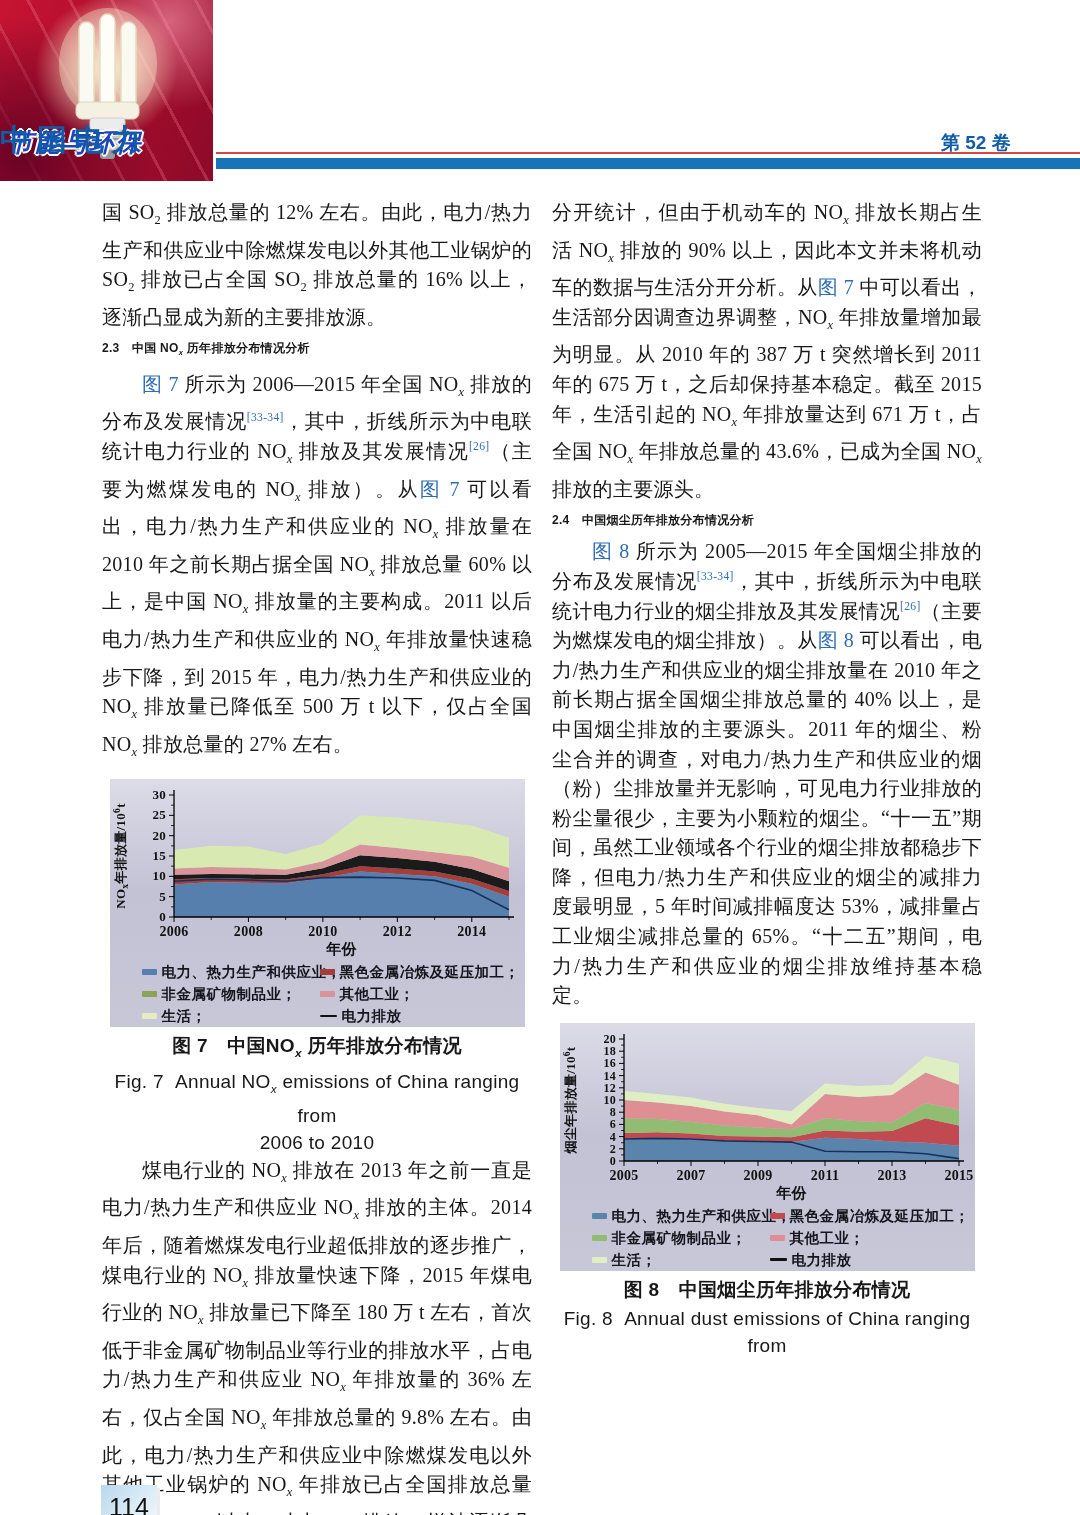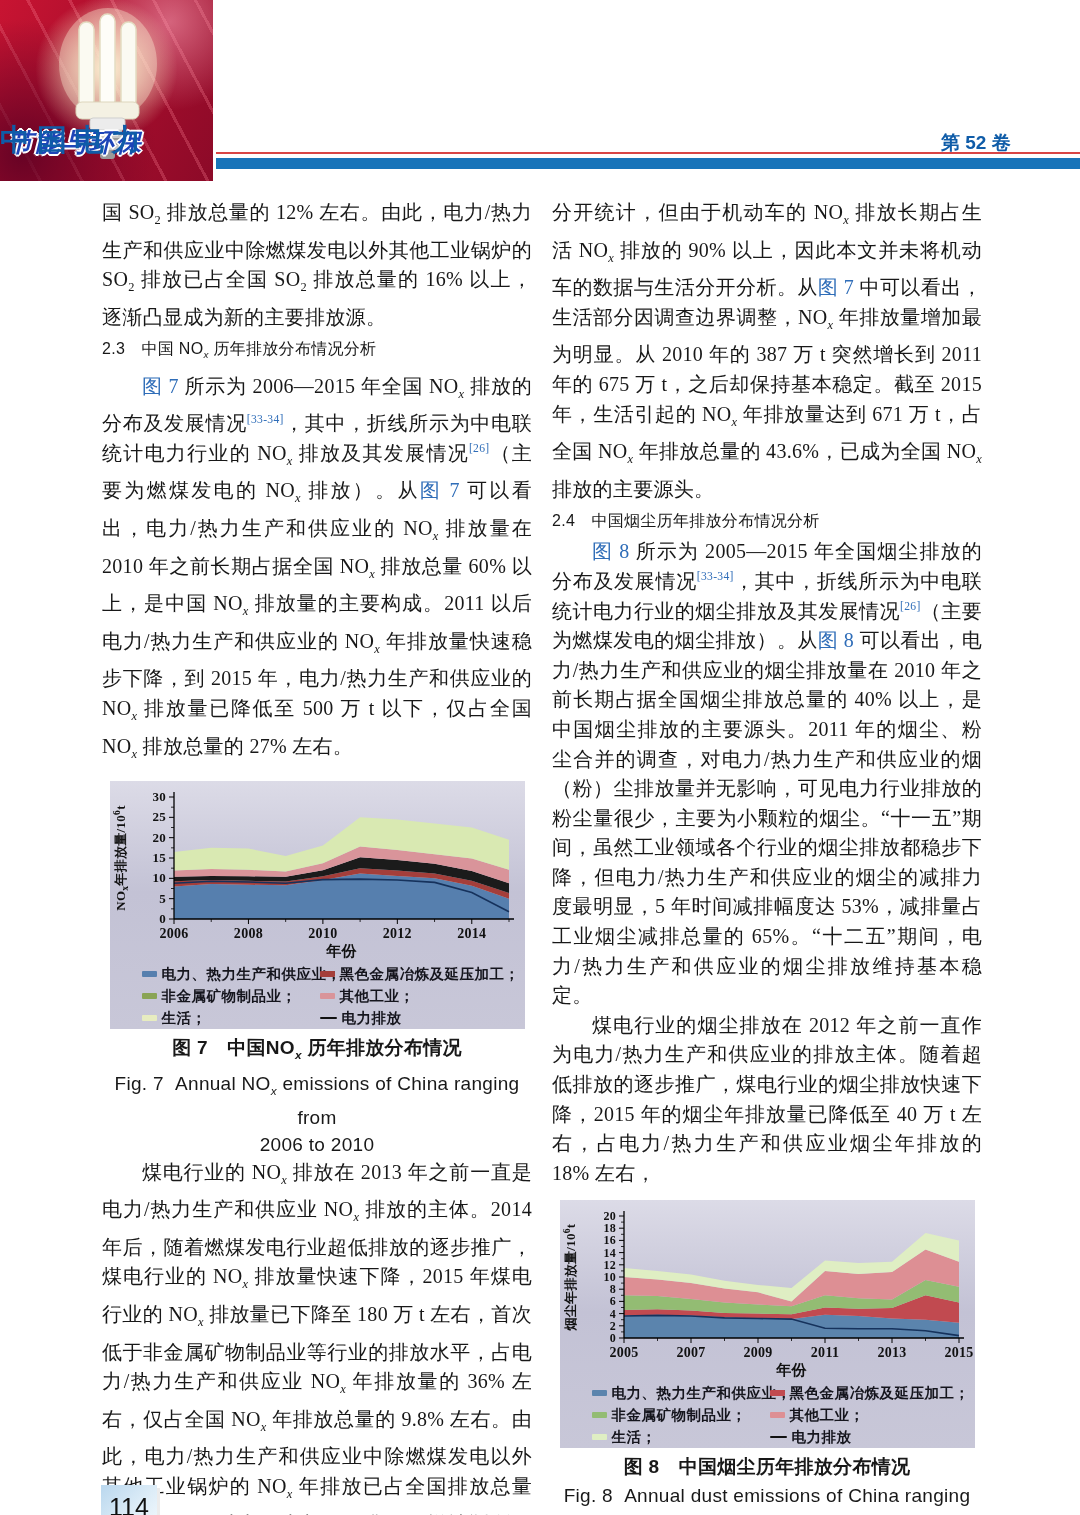--- a/index.html
+++ b/index.html
@@ -26,22 +26,22 @@
   .rule-red{position:absolute;left:216px;right:0;top:152px;height:2px;background:#d84545;}
   .rule-blue{position:absolute;left:216px;right:0;top:158px;height:11px;background:#1874b9;}
 
   
   .col{position:absolute;top:198px;width:430px;font-size:20px;line-height:29.6px;
        text-align:justify;letter-spacing:.3px;}
   .col-left{left:102px;}
   .col-right{left:552px;}
   .col p{margin:0;}
   .col p.ind{text-indent:2em;}
-  .sec-h{font-family:"Liberation Sans","DejaVu Sans",sans-serif;font-weight:normal;
-         font-size:16px;line-height:33px;margin:1px 0;}
+  .sec-h{font-family:"Liberation Sans","DejaVu Sans",sans-serif;font-weight:bold;
+         font-size:12px;line-height:33px;margin:1px 0;}
   sub{font-size:.62em;}
   sub.i{font-style:italic;}
   sup.ref{font-size:.58em;color:#2f6db8;vertical-align:super;line-height:0;}
   .ref{color:#2f6db8;margin-top:36px;}
 
   
   .fig-panel{width:415px;height:248px;margin:12px auto 4px;box-sizing:border-box;padding-top:6px;overflow:hidden;
        background:linear-gradient(180deg,#dcdbe7 0%,#c3c2d5 45%,#c8c7d8 100%);}
   svg{overflow:visible;display:block;}
   svg text{font-family:"Liberation Serif","DejaVu Serif",serif;}
@@ -154,21 +154,20 @@
     <p class="cap-en"><span>Fig. 7&nbsp;&nbsp;Annual NO<sub class="i">x</sub> emissions of China ranging from</span><br><span>2006 to 2010</span></p>
 
     <p class="ind">煤电行业的 NO<sub class="i">x</sub> 排放在 2013 年之前一直是电力/热力生产和供应业 NO<sub class="i">x</sub> 排放的主体。2014 年后，随着燃煤发电行业超低排放的逐步推广，煤电行业的 NO<sub class="i">x</sub> 排放量快速下降，2015 年煤电行业的 NO<sub class="i">x</sub> 排放量已下降至 180 万 t 左右，首次低于非金属矿物制品业等行业的排放水平，占电力/热力生产和供应业 NO<sub class="i">x</sub> 年排放量的 36% 左右，仅占全国 NO<sub class="i">x</sub> 年排放总量的 9.8% 左右。由此，电力/热力生产和供应业中除燃煤发电以外其他工业锅炉的 NO<sub class="i">x</sub> 年排放已占全国排放总量比例的 17% 以上，也与 SO 排放一样被逐渐凸显成为工业领域新的主要排放源。</p>
 
   </div>
 
   <div class="col col-right">
     <p>分开统计，但由于机动车的 NO<sub class="i">x</sub> 排放长期占生活 NO<sub class="i">x</sub> 排放的 90% 以上，因此本文并未将机动车的数据与生活分开分析。从<span class="ref">图 7</span> 中可以看出，生活部分因调查边界调整，NO<sub class="i">x</sub> 年排放量增加最为明显。从 2010 年的 387 万 t 突然增长到 2011 年的 675 万 t，之后却保持基本稳定。截至 2015 年，生活引起的 NO<sub class="i">x</sub> 年排放量达到 671 万 t，占全国 NO<sub class="i">x</sub> 年排放总量的 43.6%，已成为全国 NO<sub class="i">x</sub> 排放的主要源头。</p>
     <p class="sec-h">2.4　中国烟尘历年排放分布情况分析</p>
     <p class="ind"><span class="ref">图 8</span> 所示为 2005—2015 年全国烟尘排放的分布及发展情况<sup class="ref">[33-34]</sup>，其中，折线所示为中电联统计电力行业的烟尘排放及其发展情况<sup class="ref">[26]</sup>（主要为燃煤发电的烟尘排放）。从<span class="ref">图 8</span> 可以看出，电力/热力生产和供应业的烟尘排放量在 2010 年之前长期占据全国烟尘排放总量的 40% 以上，是中国烟尘排放的主要源头。2011 年的烟尘、粉尘合并的调查，对电力/热力生产和供应业的烟（粉）尘排放量并无影响，可见电力行业排放的粉尘量很少，主要为小颗粒的烟尘。“十一五”期间，虽然工业领域各个行业的烟尘排放都稳步下降，但电力/热力生产和供应业的烟尘的减排力度最明显，5 年时间减排幅度达 53%，减排量占工业烟尘减排总量的 65%。“十二五”期间，电力/热力生产和供应业的烟尘排放维持基本稳定。</p>
-    <p class="ind">煤电行业的烟尘排放在 2012 年之前一直作为电力/热力生产和供应业的排放主体。随着超低排放的逐步推广，煤电行业的烟尘排放快速下降，2015 年的烟尘年排放量已降低至 40 万 t 左右，占电力/热力生产和供应业烟尘年排放的 18% 左右，</p>
 
     <div class="fig-panel">
         <svg viewBox="0 0 415 174" width="415" height="174">
           <polygon points="64.0,109.4 97.5,108.8 131.0,109.4 164.5,111.3 198.0,112.5 231.5,113.1 265.0,108.8 298.5,110.0 332.0,112.5 365.5,113.7 399.0,116.8 399.0,132.0 365.5,132.0 332.0,132.0 298.5,132.0 265.0,132.0 231.5,132.0 198.0,132.0 164.5,132.0 131.0,132.0 97.5,132.0 64.0,132.0" fill="#5b84ad"></polygon>
           <polygon points="64.0,103.9 97.5,103.3 131.0,104.5 164.5,107.0 198.0,107.6 231.5,108.2 265.0,101.5 298.5,102.7 332.0,102.1 365.5,89.3 399.0,96.6 399.0,116.8 365.5,113.7 332.0,112.5 298.5,110.0 265.0,108.8 231.5,113.1 198.0,112.5 164.5,111.3 131.0,109.4 97.5,108.8 64.0,109.4" fill="#c14a50"></polygon>
           <polygon points="64.0,89.3 97.5,89.9 131.0,93.0 164.5,96.6 198.0,98.4 231.5,100.3 265.0,89.3 298.5,92.3 332.0,93.6 365.5,74.1 399.0,80.8 399.0,96.6 365.5,89.3 332.0,102.1 298.5,102.7 265.0,101.5 231.5,108.2 198.0,107.6 164.5,107.0 131.0,104.5 97.5,103.3 64.0,103.9" fill="#93bc73"></polygon>
           <polygon points="64.0,71.0 97.5,73.4 131.0,77.1 164.5,82.6 198.0,86.3 231.5,95.4 265.0,64.9 298.5,68.0 332.0,66.1 365.5,43.5 399.0,55.8 399.0,80.8 365.5,74.1 332.0,93.6 298.5,92.3 265.0,89.3 231.5,100.3 198.0,98.4 164.5,96.6 131.0,93.0 97.5,89.9 64.0,89.3" fill="#dd8f94"></polygon>
           <polygon points="64.0,61.9 97.5,64.9 131.0,68.6 164.5,74.7 198.0,78.9 231.5,82.0 265.0,54.5 298.5,57.0 332.0,55.8 365.5,27.1 399.0,34.4 399.0,55.8 365.5,43.5 332.0,66.1 298.5,68.0 265.0,64.9 231.5,95.4 198.0,86.3 164.5,82.6 131.0,77.1 97.5,73.4 64.0,71.0" fill="#dfeec3"></polygon>
           <polyline points="64.0,110.0 97.5,109.4 131.0,110.0 164.5,111.9 198.0,112.5 231.5,113.1 265.0,122.2 298.5,122.8 332.0,122.8 365.5,124.7 399.0,129.6" fill="none" stroke="#16325c" stroke-width="1.6"></polyline>
           <line x1="64" y1="5" x2="64" y2="132" stroke="#000" stroke-width="1.3"></line>

